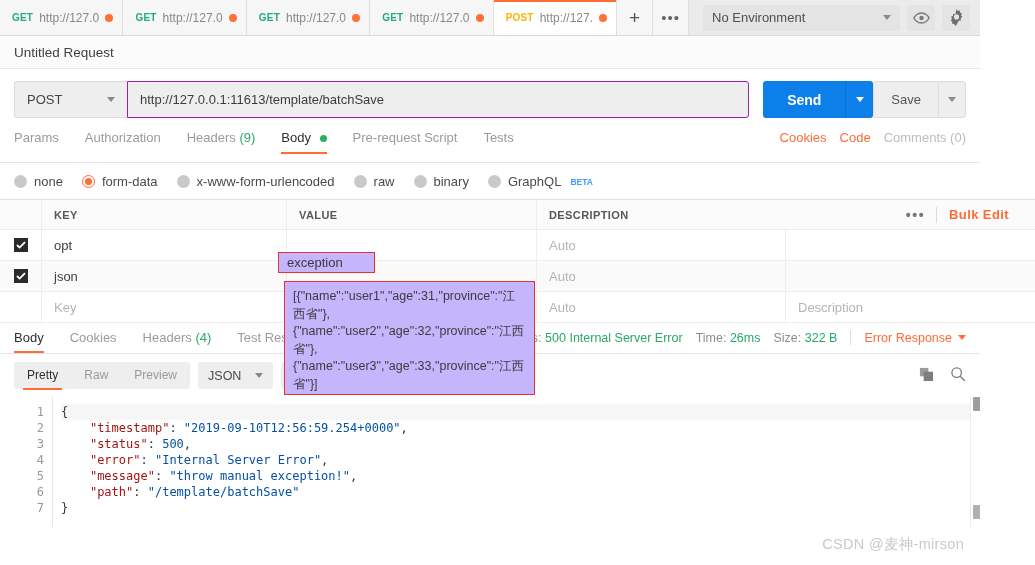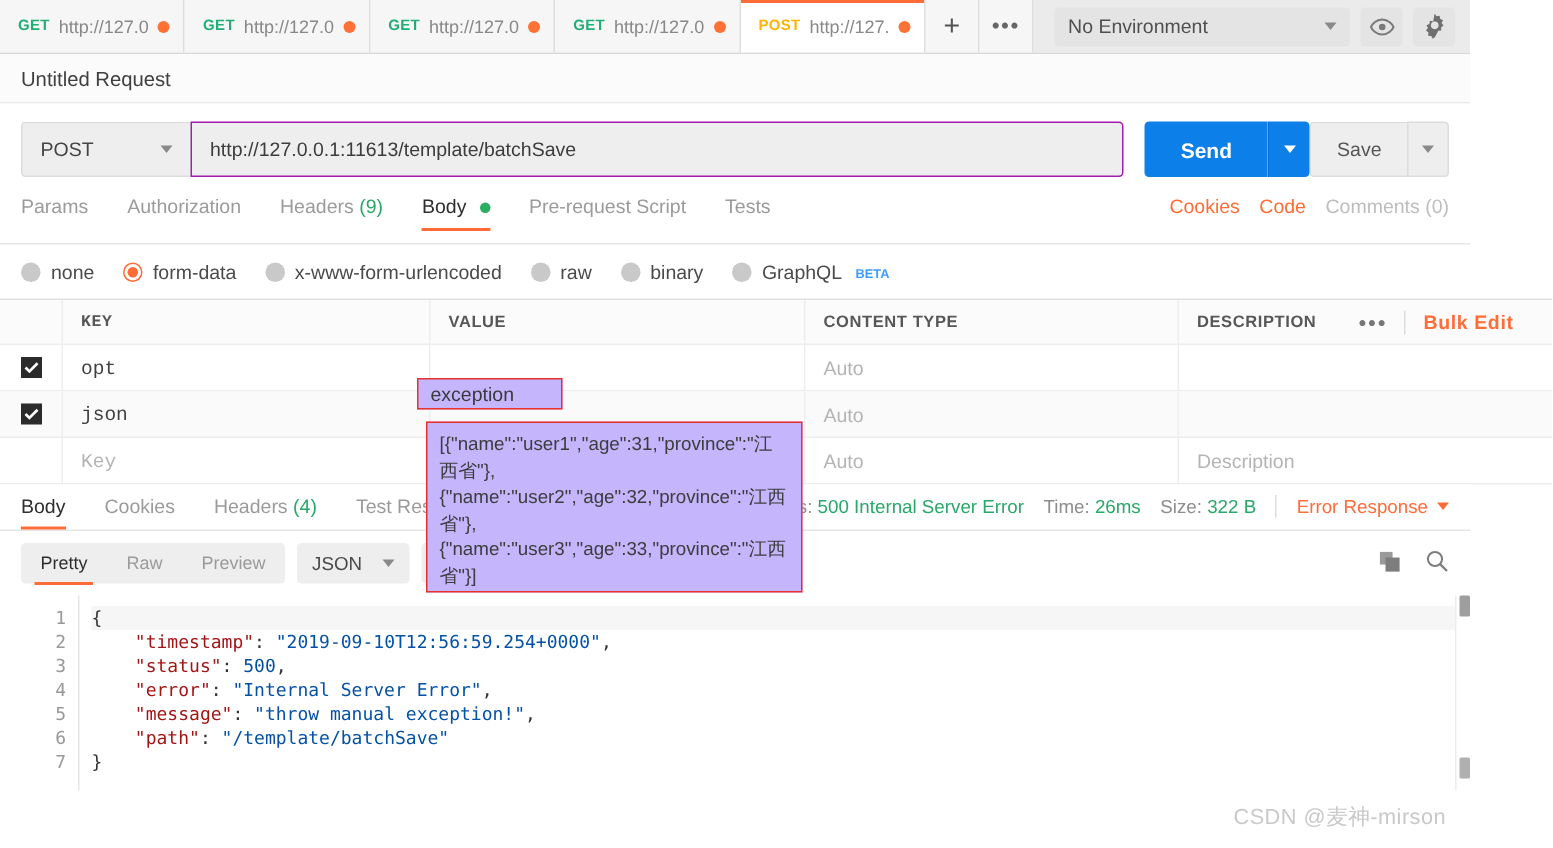--- a/index.html
+++ b/index.html
@@ -190,21 +190,21 @@
   .kv-check {
     width: 42px; display:flex; align-items:center; justify-content:center;
     border-right: 1px solid #ededed;
   }
   .cbox {
     width: 14px; height: 14px; background:#2b2b2b;
     display:flex;align-items:center;justify-content:center;
     cursor:pointer;
   }
   .cbox svg { display:block; }
-  .kv-key { width: 245px; padding: 0 12px; display:flex;align-items:center; border-right:1px solid #ededed;font-family:Liberation Mono, monospace; }
+  .kv-key { width: 245px; padding: 0 12px; display:flex;align-items:center; border-right:1px solid #ededed; }
   .kv-val { width: 250px; padding: 0 12px; display:flex;align-items:center; border-right:1px solid #ededed; }
   .kv-ct  { width: 249px; padding: 0 12px; display:flex;align-items:center; border-right:1px solid #ededed; }
   .kv-desc{ flex:1; padding: 0 12px; display:flex;align-items:center; }
   .col-head {
     font-size: 11px; font-weight:bold; color:#575757; letter-spacing: .4px;
   }
   .ph { color:#b4b4b4; }
   .cellval { color:#3f3f3f; }
   .head-actions {
     margin-left:auto; display:flex; align-items:center; gap:0; padding-right:14px;
@@ -465,21 +465,20 @@
       <span>GraphQL</span>
       <span class="beta">BETA</span>
     </div>
   </div>
 
   <div class="kvtable">
     <div class="kvrow head">
       <div class="kv-check"></div>
       <div class="kv-key col-head">KEY</div>
       <div class="kv-val col-head">VALUE</div>
-      <div class="kv-ct col-head">CONTENT TYPE</div>
       <div class="kv-desc col-head">
         <span>DESCRIPTION</span>
         <span class="head-actions">
           <span class="dots3">•••</span>
           <span class="vsep"></span>
           <span class="bulk">Bulk Edit</span>
         </span>
       </div>
     </div>
 

